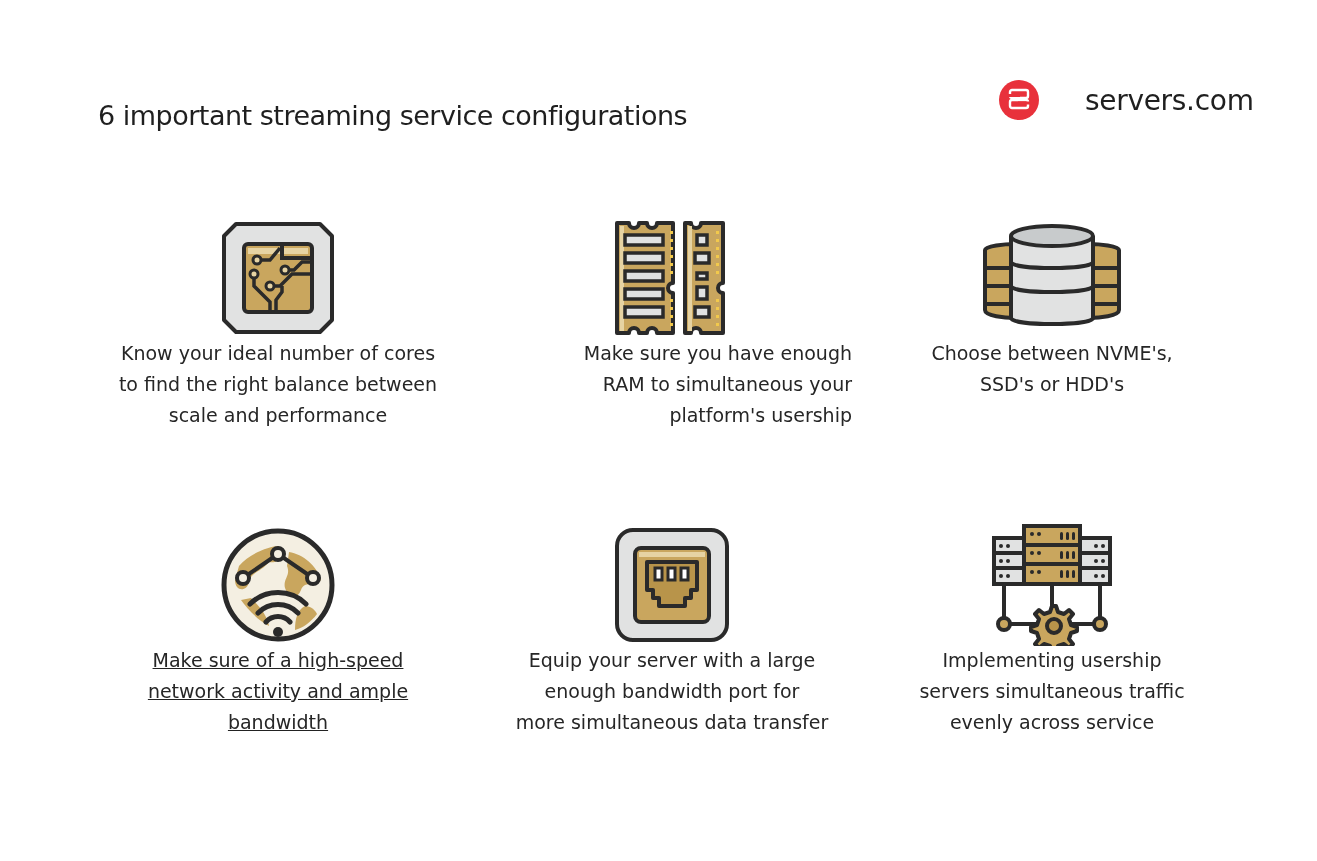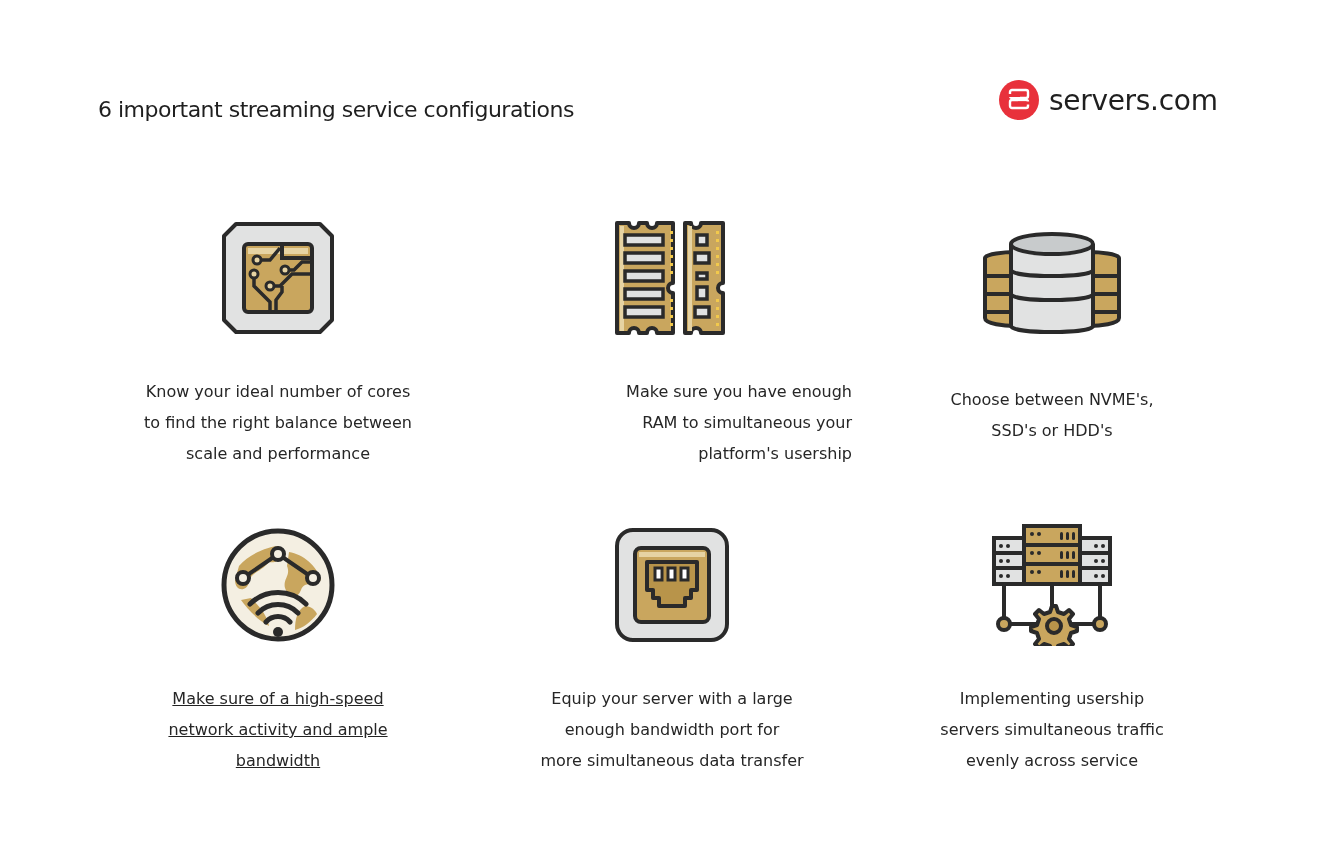--- a/index.html
+++ b/index.html
@@ -1,26 +1,26 @@
 <!DOCTYPE html>
 <html><head>
 <meta charset="utf-8">
 <style>
   html, body { margin: 0; padding: 0; background: #ffffff; }
   body { width: 1317px; height: 861px; position: relative; overflow: hidden;
          font-family: "DejaVu Sans", sans-serif; color: #222222; }
-  .title { position: absolute; left: 98px; top: 82px; font-size: 22px; letter-spacing: -0.5px;
+  .title { position: absolute; left: 98px; top: 82px; font-size: 27px; letter-spacing: -0.5px;
            color: #1f1f1f; font-weight: normal; white-space: nowrap; }
-  .logo { position: absolute; left: 999px; top: 80px; display: flex; align-items: center; }
+  .logo { position: absolute; left: 999px; top: 80px; display: flex; align-items: center; gap: 36px; }
   .logo-badge { width: 40px; height: 40px; border-radius: 50%; background: #e8313b; display: flex;
                 align-items: center; justify-content: center; }
   .logo-text { margin-left: 10px; font-size: 28px; color: #1f1f1f; letter-spacing: -0.3px; }
   .card { position: absolute; width: 360px; text-align: center; }
   .card .icon { height: 120px; display: flex; align-items: center; justify-content: center; }
-  .card .desc { font-size: 16px; line-height: 31px; color: #262626; margin-top: 38px; }
+  .card .desc { font-size: 19px; line-height: 31px; color: #262626; }
   svg { display: block; }
 </style>
 </head>
 <body>
 
 <h1 class="title">6 important streaming service configurations</h1>
 
 <div class="logo">
   <div class="logo-badge">
     <svg width="22" height="24" viewBox="0 0 22 24">
@@ -102,21 +102,21 @@
       </g>
     </svg>
   </div>
   <div class="desc">
     <div>Make sure you have enough</div>
       <div>RAM to simultaneous your</div>
       <div>platform's usership</div>
   </div>
 </div>
 
-<div class="card" style="left:872px; top:226px;">
+<div class="card" style="left:872px; top:218px;">
   <div class="icon">
     <svg width="142" height="112" viewBox="0 0 142 112">
       <g stroke="#2a2a2a" stroke-width="4">
         <path d="M4 28 v60 c0 6 20 8 30 8 v-74 c-10 0 -30 2 -30 6z" fill="#c9a65e"></path>
         <path d="M138 28 v60 c0 6 -20 8 -30 8 v-74 c10 0 30 2 30 6z" fill="#c9a65e"></path>
         <path d="M4 46 h30 M4 64 h30 M4 82 h30 M108 46 h30 M108 64 h30 M108 82 h30" fill="none"></path>
         <path d="M30 14 v82 c0 8 82 8 82 0 v-82" fill="#e1e2e2"></path>
         <ellipse cx="71" cy="14" rx="41" ry="10" fill="#c8cbcc"></ellipse>
         <path d="M30 40 c0 8 82 8 82 0 M30 64 c0 8 82 8 82 0" fill="none"></path>
       </g>

